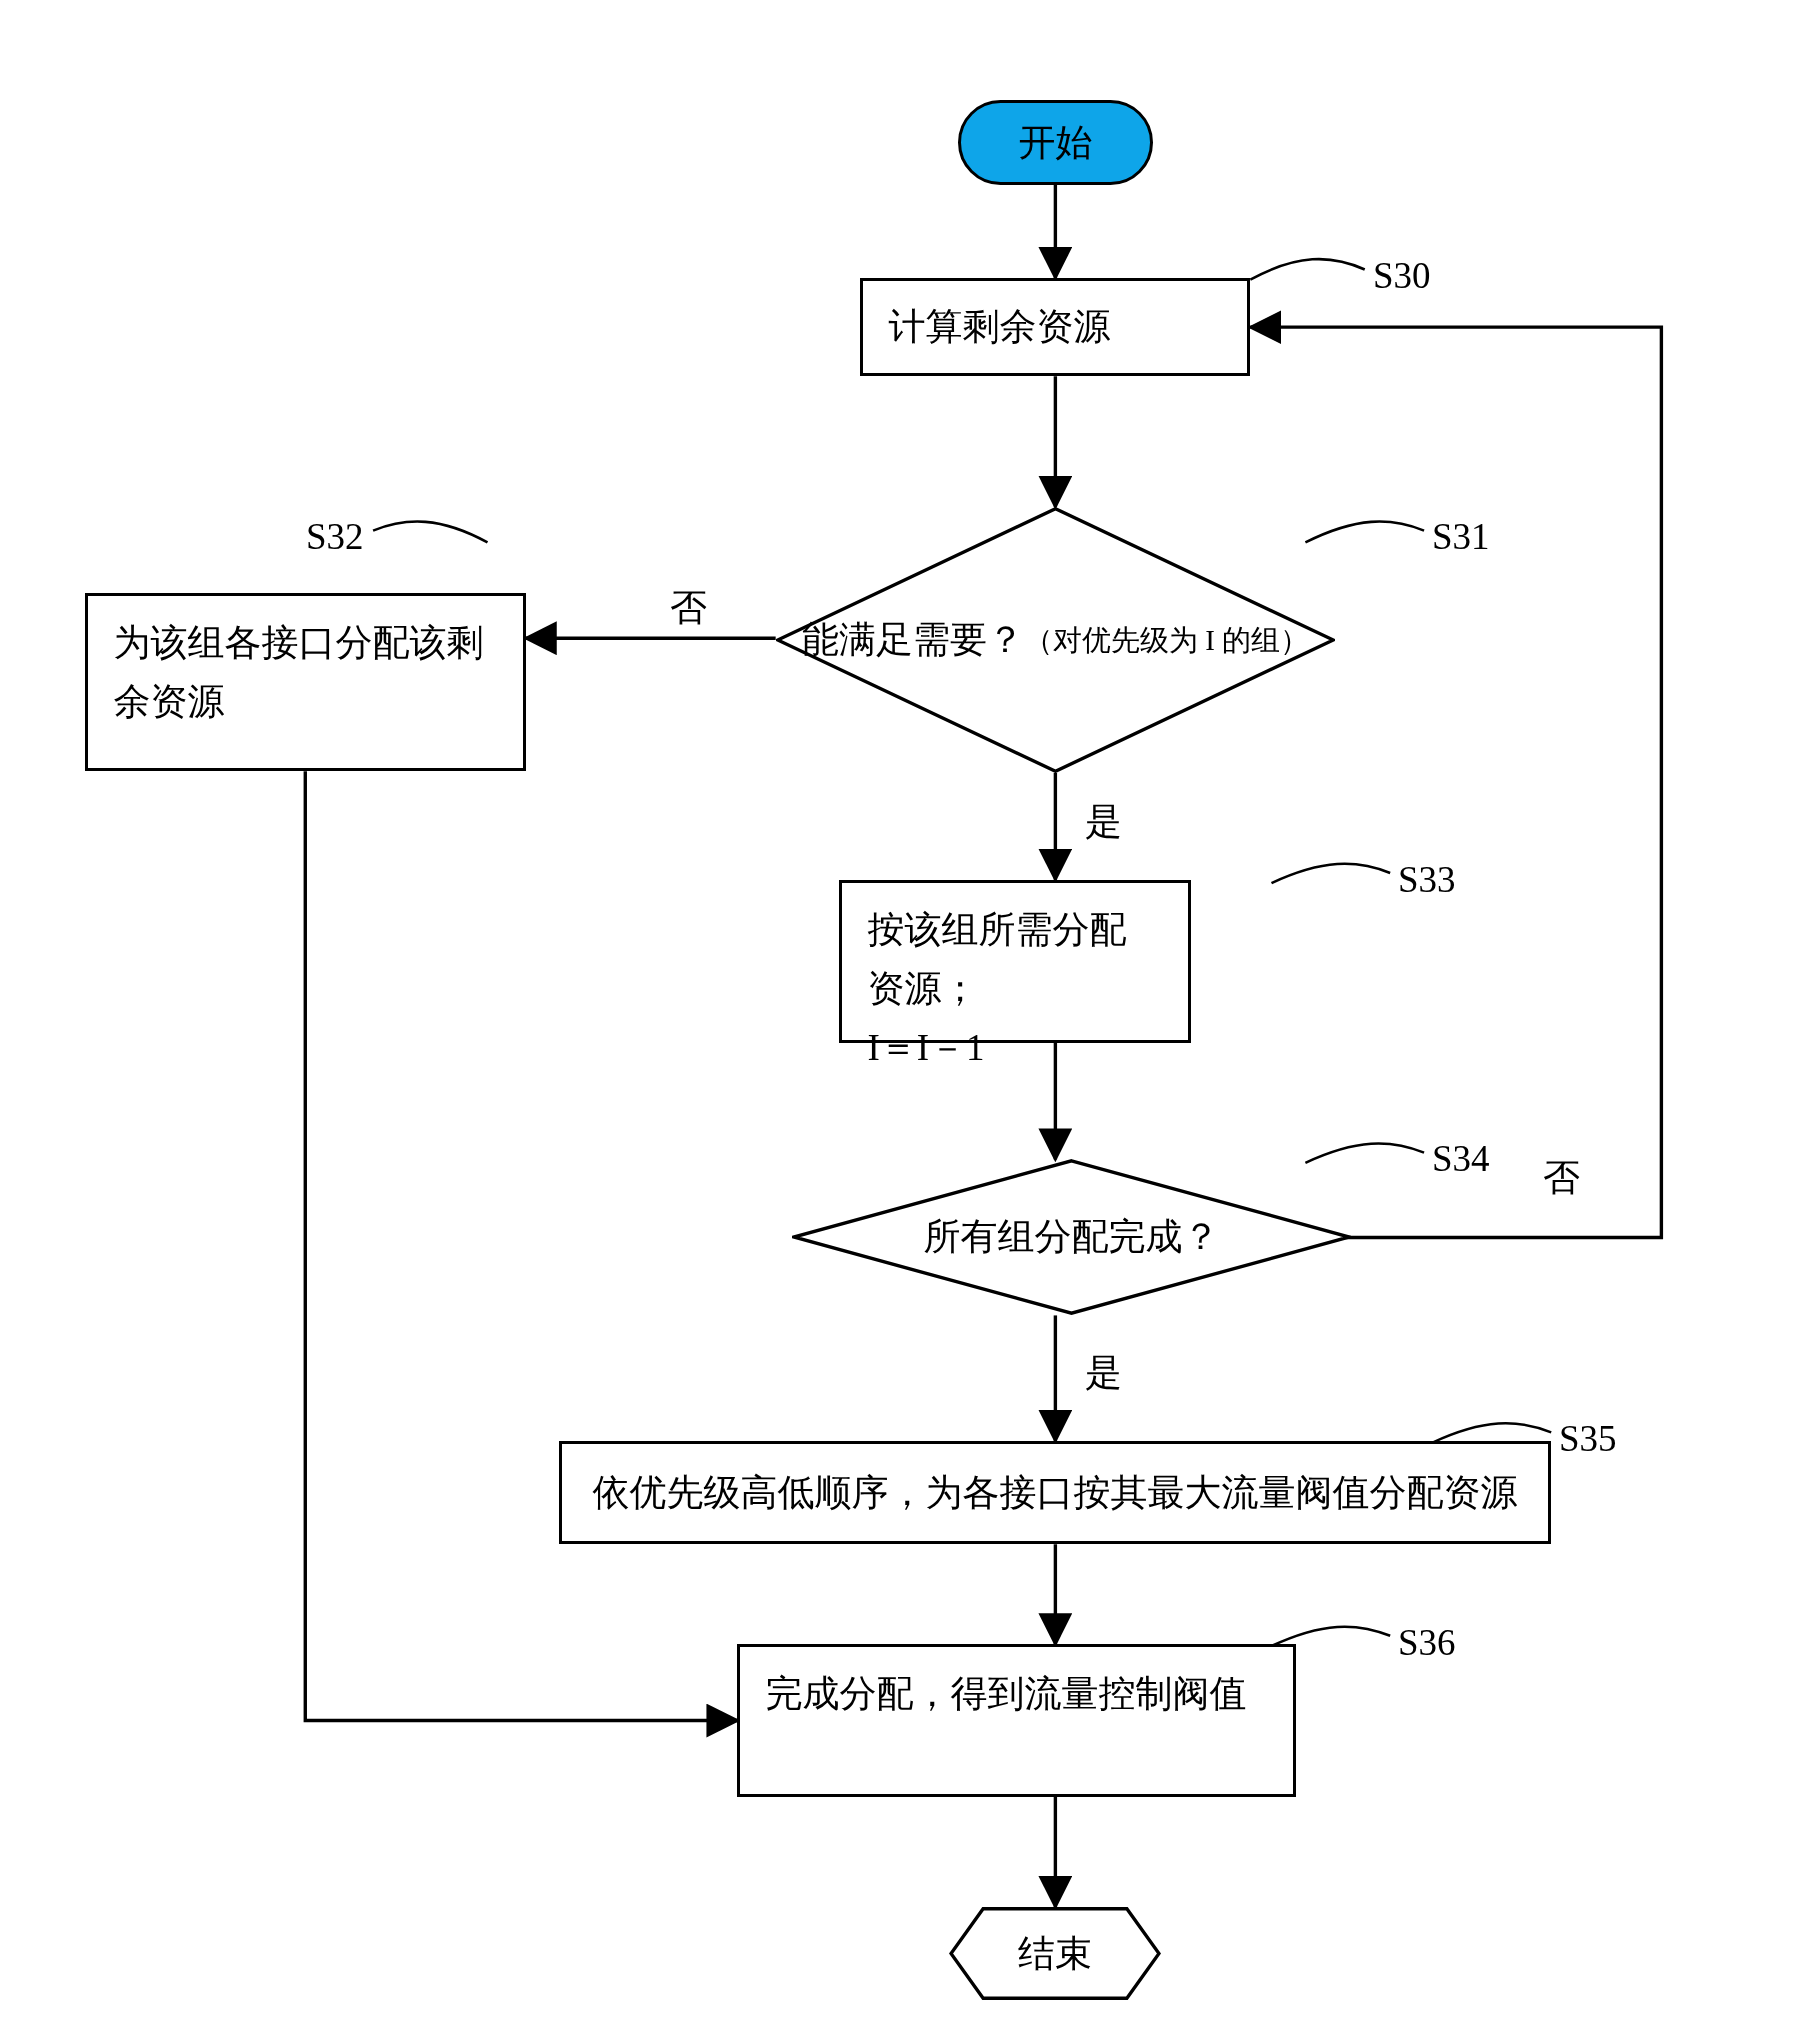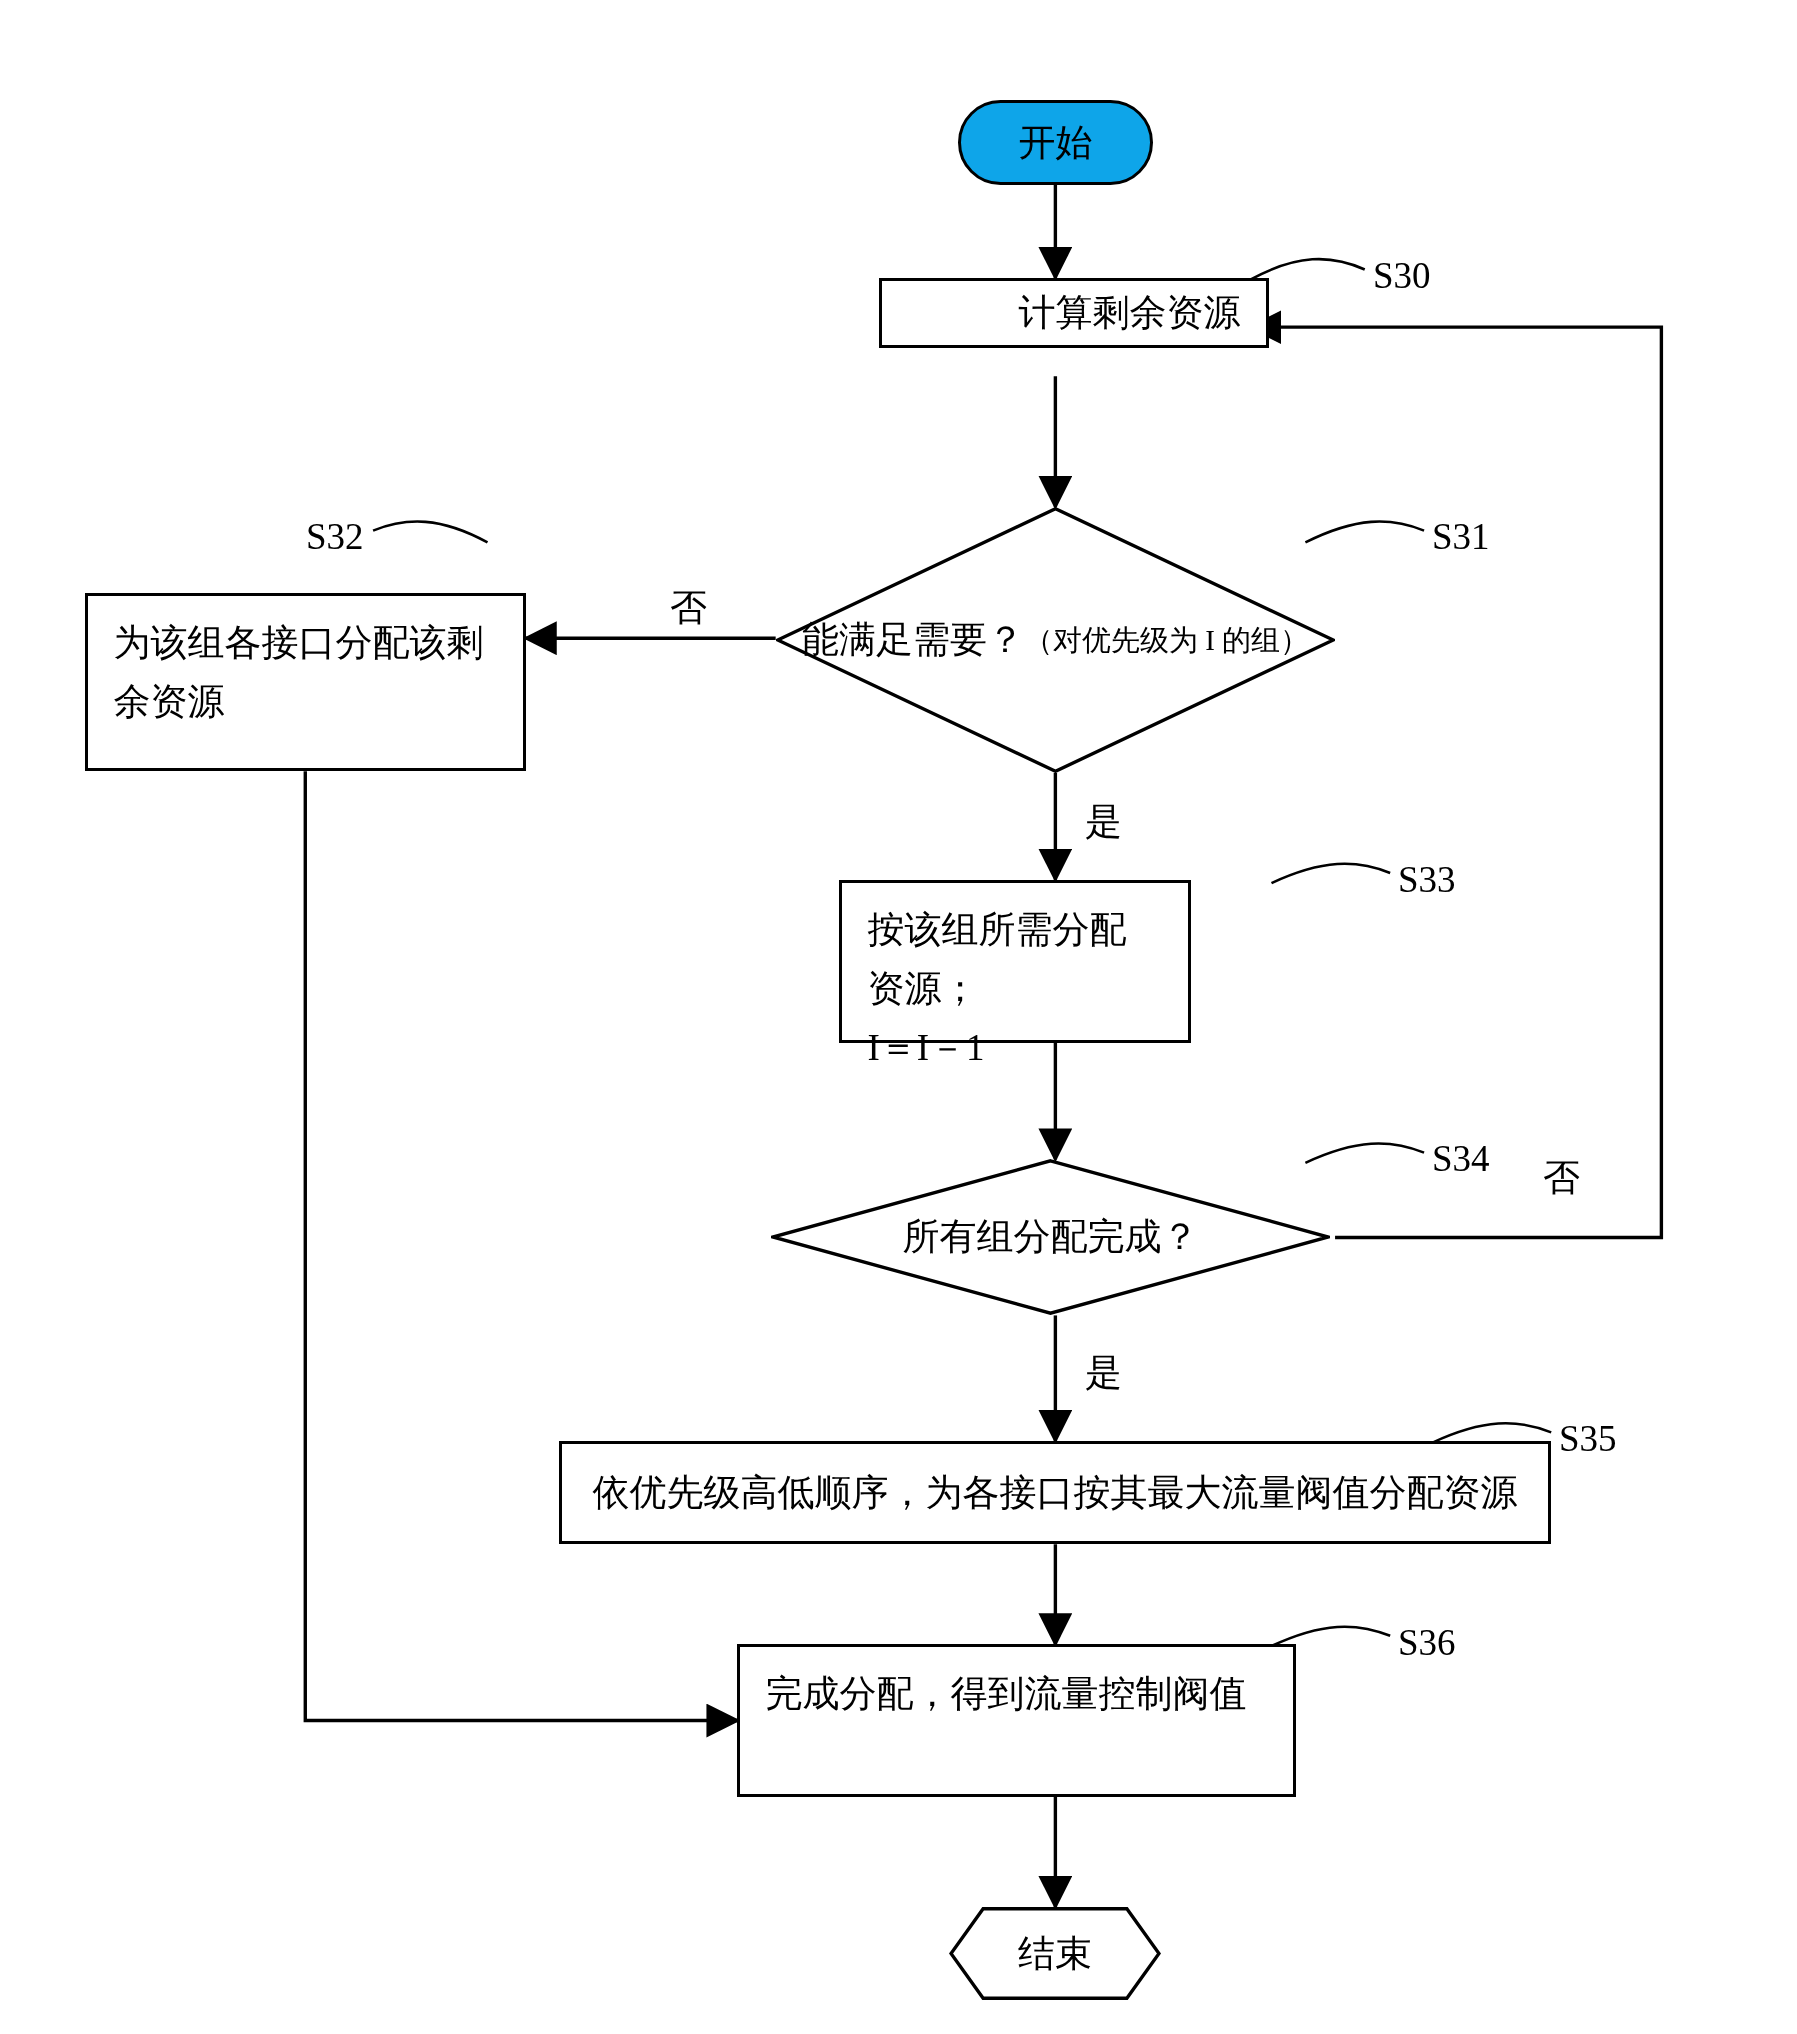--- a/index.html
+++ b/index.html
@@ -112,21 +112,21 @@
     <path d="M1500 1042 C1560 1014, 1600 1014, 1640 1030" stroke="#000" stroke-width="3" fill="none"></path>
     <path d="M1540 1372 C1600 1344, 1640 1344, 1680 1360" stroke="#000" stroke-width="3" fill="none"></path>
     <path d="M1690 1702 C1750 1674, 1790 1674, 1830 1690" stroke="#000" stroke-width="3" fill="none"></path>
     <path d="M1500 1942 C1560 1914, 1600 1914, 1640 1930" stroke="#000" stroke-width="3" fill="none"></path>
   </svg>
 
   <div class="terminator" style="left:958px; top:100px; width:195px; height:85px;">
     <span>开始</span>
   </div>
 
-  <div class="box center" style="left:860px; top:278px; width:390px; height:70px; display:flex; align-items:center; justify-content:flex-end;margin-left:19px;">
+  <div class="box center" style="left:860px; top:278px; width:390px; height:98px; display:flex; align-items:center; justify-content:flex-start;">
     <span>计算剩余资源</span>
   </div>
   <div class="step-label" style="left:1373px; top:254px;">S30</div>
 
   <div class="diamond" style="left:776px; top:507px; width:559px; height:266px;">
     <svg width="559" height="266" viewBox="0 0 660 314">
       <polygon points="330,2 658,157 330,312 2,157" fill="#fff" stroke="#000" stroke-width="4"></polygon>
     </svg>
     <div class="dlabel">
       <div>能满足需要？</div>
@@ -142,21 +142,21 @@
     <span>为该组各接口分配该剩余资源</span>
   </div>
   <div class="step-label" style="left:297px; top:515px;margin-left:9px;">S32</div>
 
   <div class="box" style="left:839px; top:880px; width:352px; height:163px;">
     <div>按该组所需分配资源；</div>
     <div>I＝I－1</div>
   </div>
   <div class="step-label" style="left:1398px; top:858px;">S33</div>
 
-  <div class="diamond" style="left:771px; top:1159px; width:559px; height:156px;">
+  <div class="diamond" style="left:792px; top:1159px; width:559px; height:156px;">
     <svg width="559" height="156" viewBox="0 0 660 184">
       <polygon points="330,2 658,92 330,182 2,92" fill="#fff" stroke="#000" stroke-width="4"></polygon>
     </svg>
     <div class="dlabel">
       <div>所有组分配完成？</div>
     </div>
   </div>
   <div class="step-label" style="left:1432px; top:1137px;">S34</div>
 
   <div class="label" style="left:1085px; top:1348px;">是</div>

